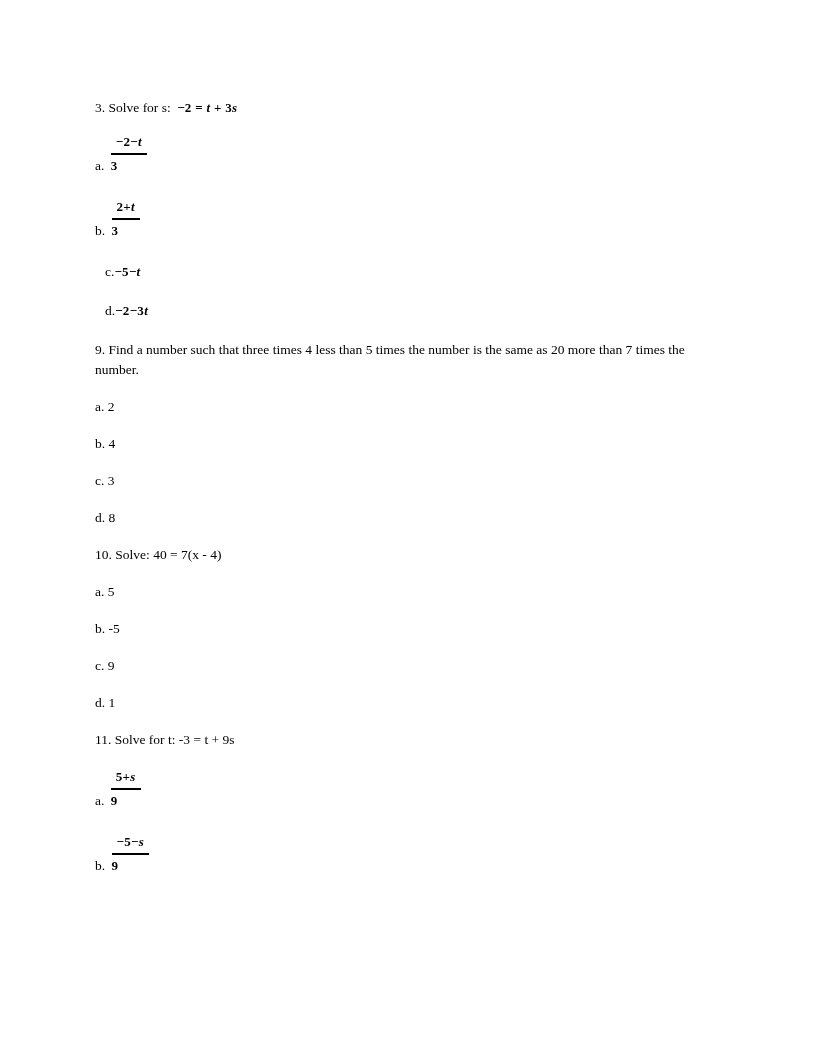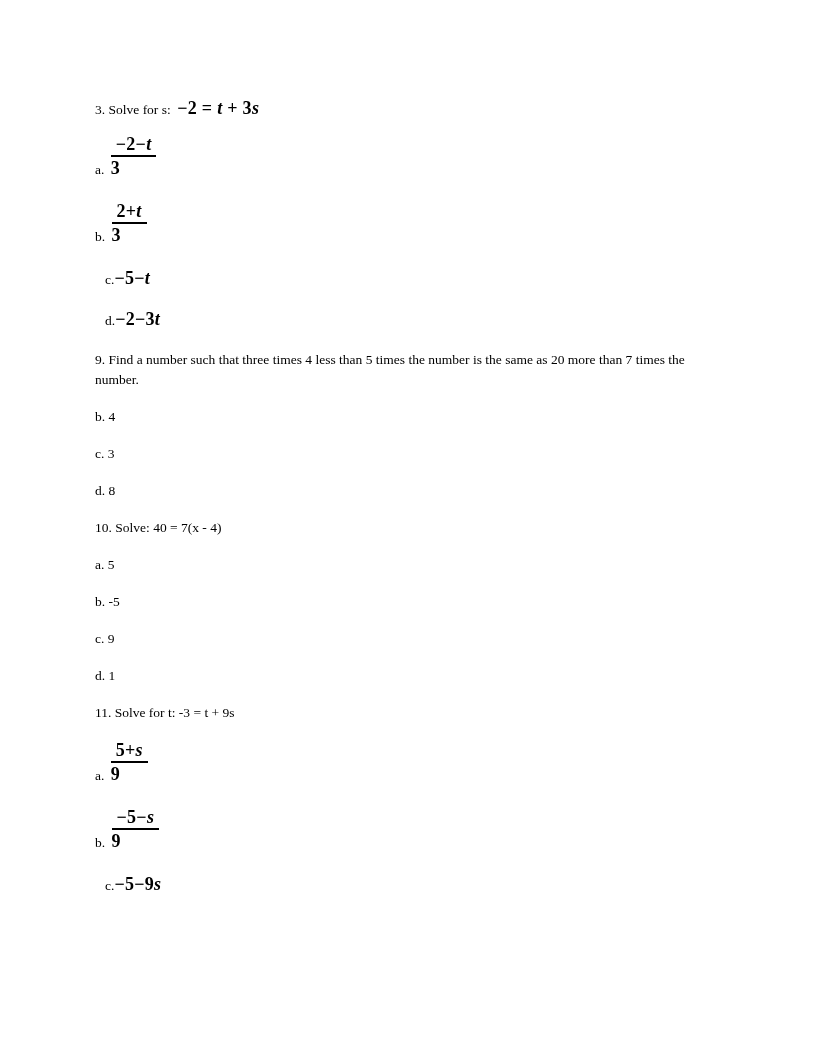--- a/index.html
+++ b/index.html
@@ -31,21 +31,21 @@
     font-size: 13.5px;
     line-height: 20px;
     margin-bottom: 17px;
   }
   .opt-frac { margin-bottom: 21px; }
   .opt-mathline { margin-bottom: 19px; margin-left: 10px; }
 
   
   .math {
     font-family: "Liberation Serif", serif;
-    font-size: 18px;
+    font-size: 13px;
     font-weight: bold;
     letter-spacing: 0.3px;
     white-space: nowrap;
   }
   .eq { margin-left: 3px; }
 
   
   .frac {
     display: inline-block;
     text-align: left;
@@ -90,20 +90,24 @@
 
     <p class="opt opt-mathline">
       <span class="opt-label">d.</span><span class="math">−2−3<i>t</i></span>
     </p>
 
     <p class="q-prompt">
       <span>9. Find a number such that three times 4 less than 5 times the number is the same as 20 more than 7 times the number.</span>
     </p>
 
     <p class="opt">
+      <span class="opt-label">a.</span>
+      <span>2</span>
+    </p>
+    <p class="opt">
       <span class="opt-label">b.</span>
       <span>4</span>
     </p>
     <p class="opt">
       <span class="opt-label">c.</span>
       <span>3</span>
     </p>
     <p class="opt">
       <span class="opt-label">d.</span>
       <span>8</span>
@@ -137,18 +141,15 @@
     <p class="opt opt-frac">
       <span class="opt-label">a.</span>
       <span class="frac"><span class="num math">5+<i>s</i></span><span class="den math">9</span></span>
     </p>
 
     <p class="opt opt-frac">
       <span class="opt-label">b.</span>
       <span class="frac"><span class="num math">−5−<i>s</i></span><span class="den math">9</span></span>
     </p>
 
-    <p class="opt opt-mathline">
-      <span class="opt-label">c.</span><span class="math">−5−9<i>s</i></span>
-    </p>
 
   </div>
 </div>
 
 </body></html>

